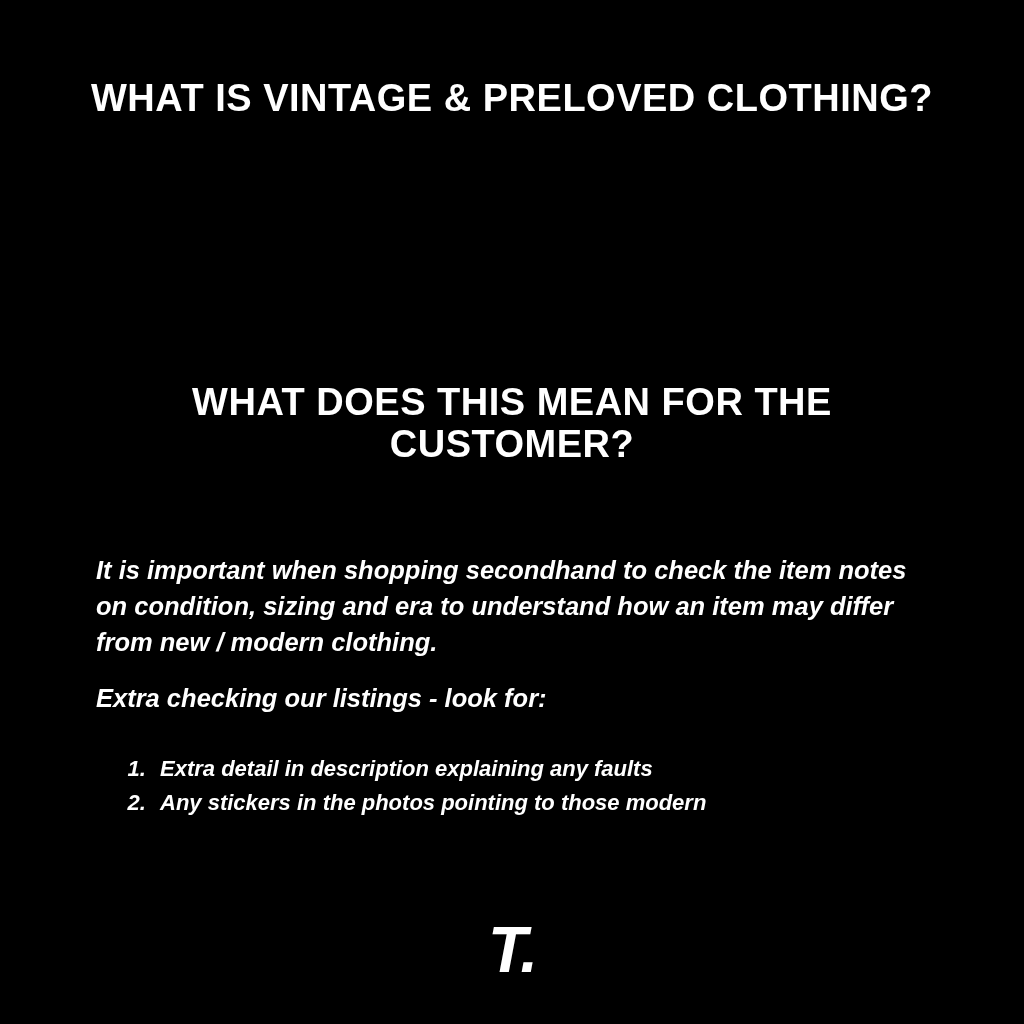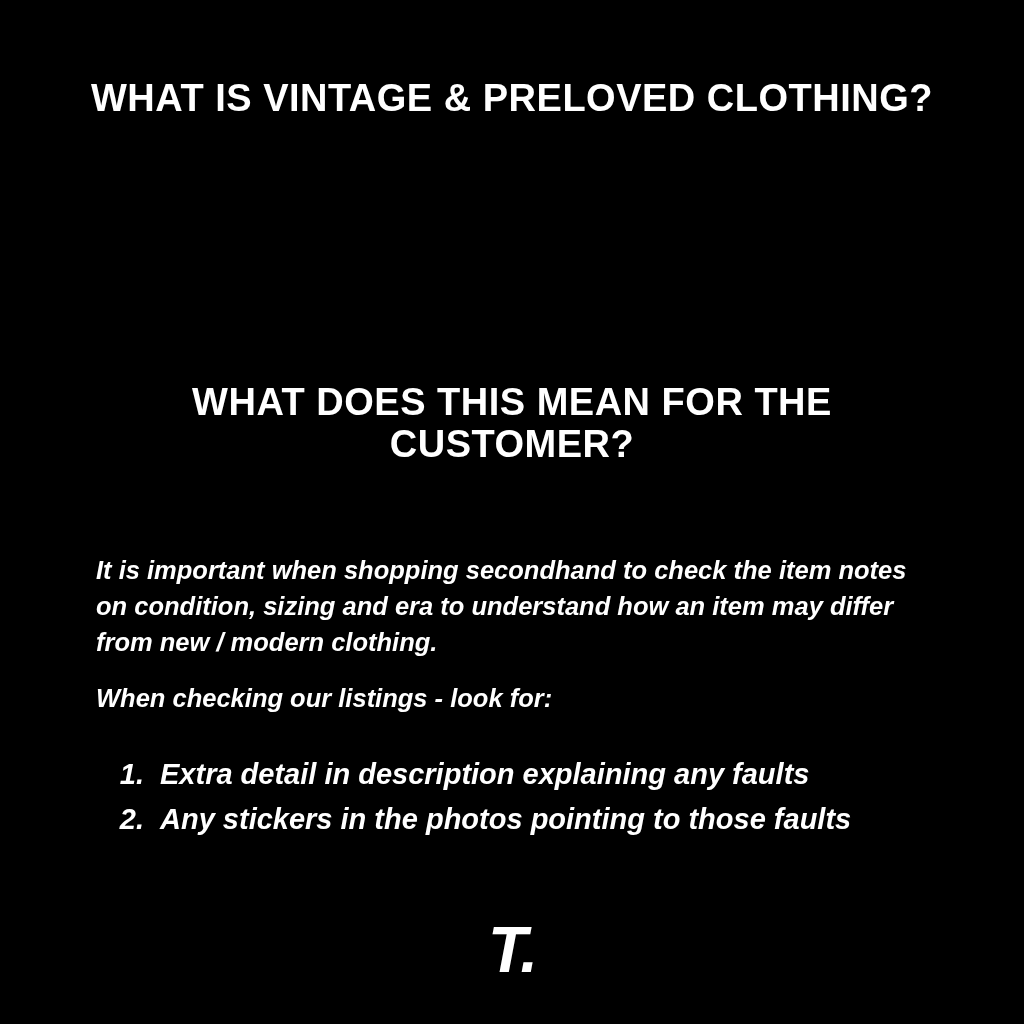--- a/index.html
+++ b/index.html
@@ -61,21 +61,21 @@
     position: absolute;
     left: 96px;
     right: 96px;
     top: 752px;
   }
   ol.faults {
     margin: 0;
     padding-left: 56px;
     font-style: italic;
     font-weight: bold;
-    font-size: 29px;
+    font-size: 22px;
     line-height: 1.55;
     color: #ffffff;
   }
   ol.faults li {
     padding-left: 8px;
   }
   .logo {
     position: absolute;
     left: 0;
     right: 0;
@@ -94,24 +94,24 @@
 
 <div class="page">
 
   <h1 class="h1 title-main">WHAT IS VINTAGE &amp; PRELOVED CLOTHING?</h1>
 
 
   <h1 class="h1 title-second">WHAT DOES THIS MEAN FOR THE CUSTOMER?</h1>
 
   <div class="body-text para-2">It is important when shopping secondhand to check the item notes on condition, sizing and era to understand how an item may differ from new / modern clothing.</div>
 
-  <div class="body-text para-3">When checking our listings - look for:</div>
+  <div class="body-text para-3">Extra checking our listings - look for:</div>
 
   <div class="list-block">
     <ol class="faults">
       <li>Extra detail in description explaining any faults</li>
-      <li>Any stickers in the photos pointing to those faults</li>
+      <li>Any stickers in the photos pointing to those modern</li>
     </ol>
   </div>
 
   <div class="logo">T.</div>
 
 </div>
 
 </body></html>

